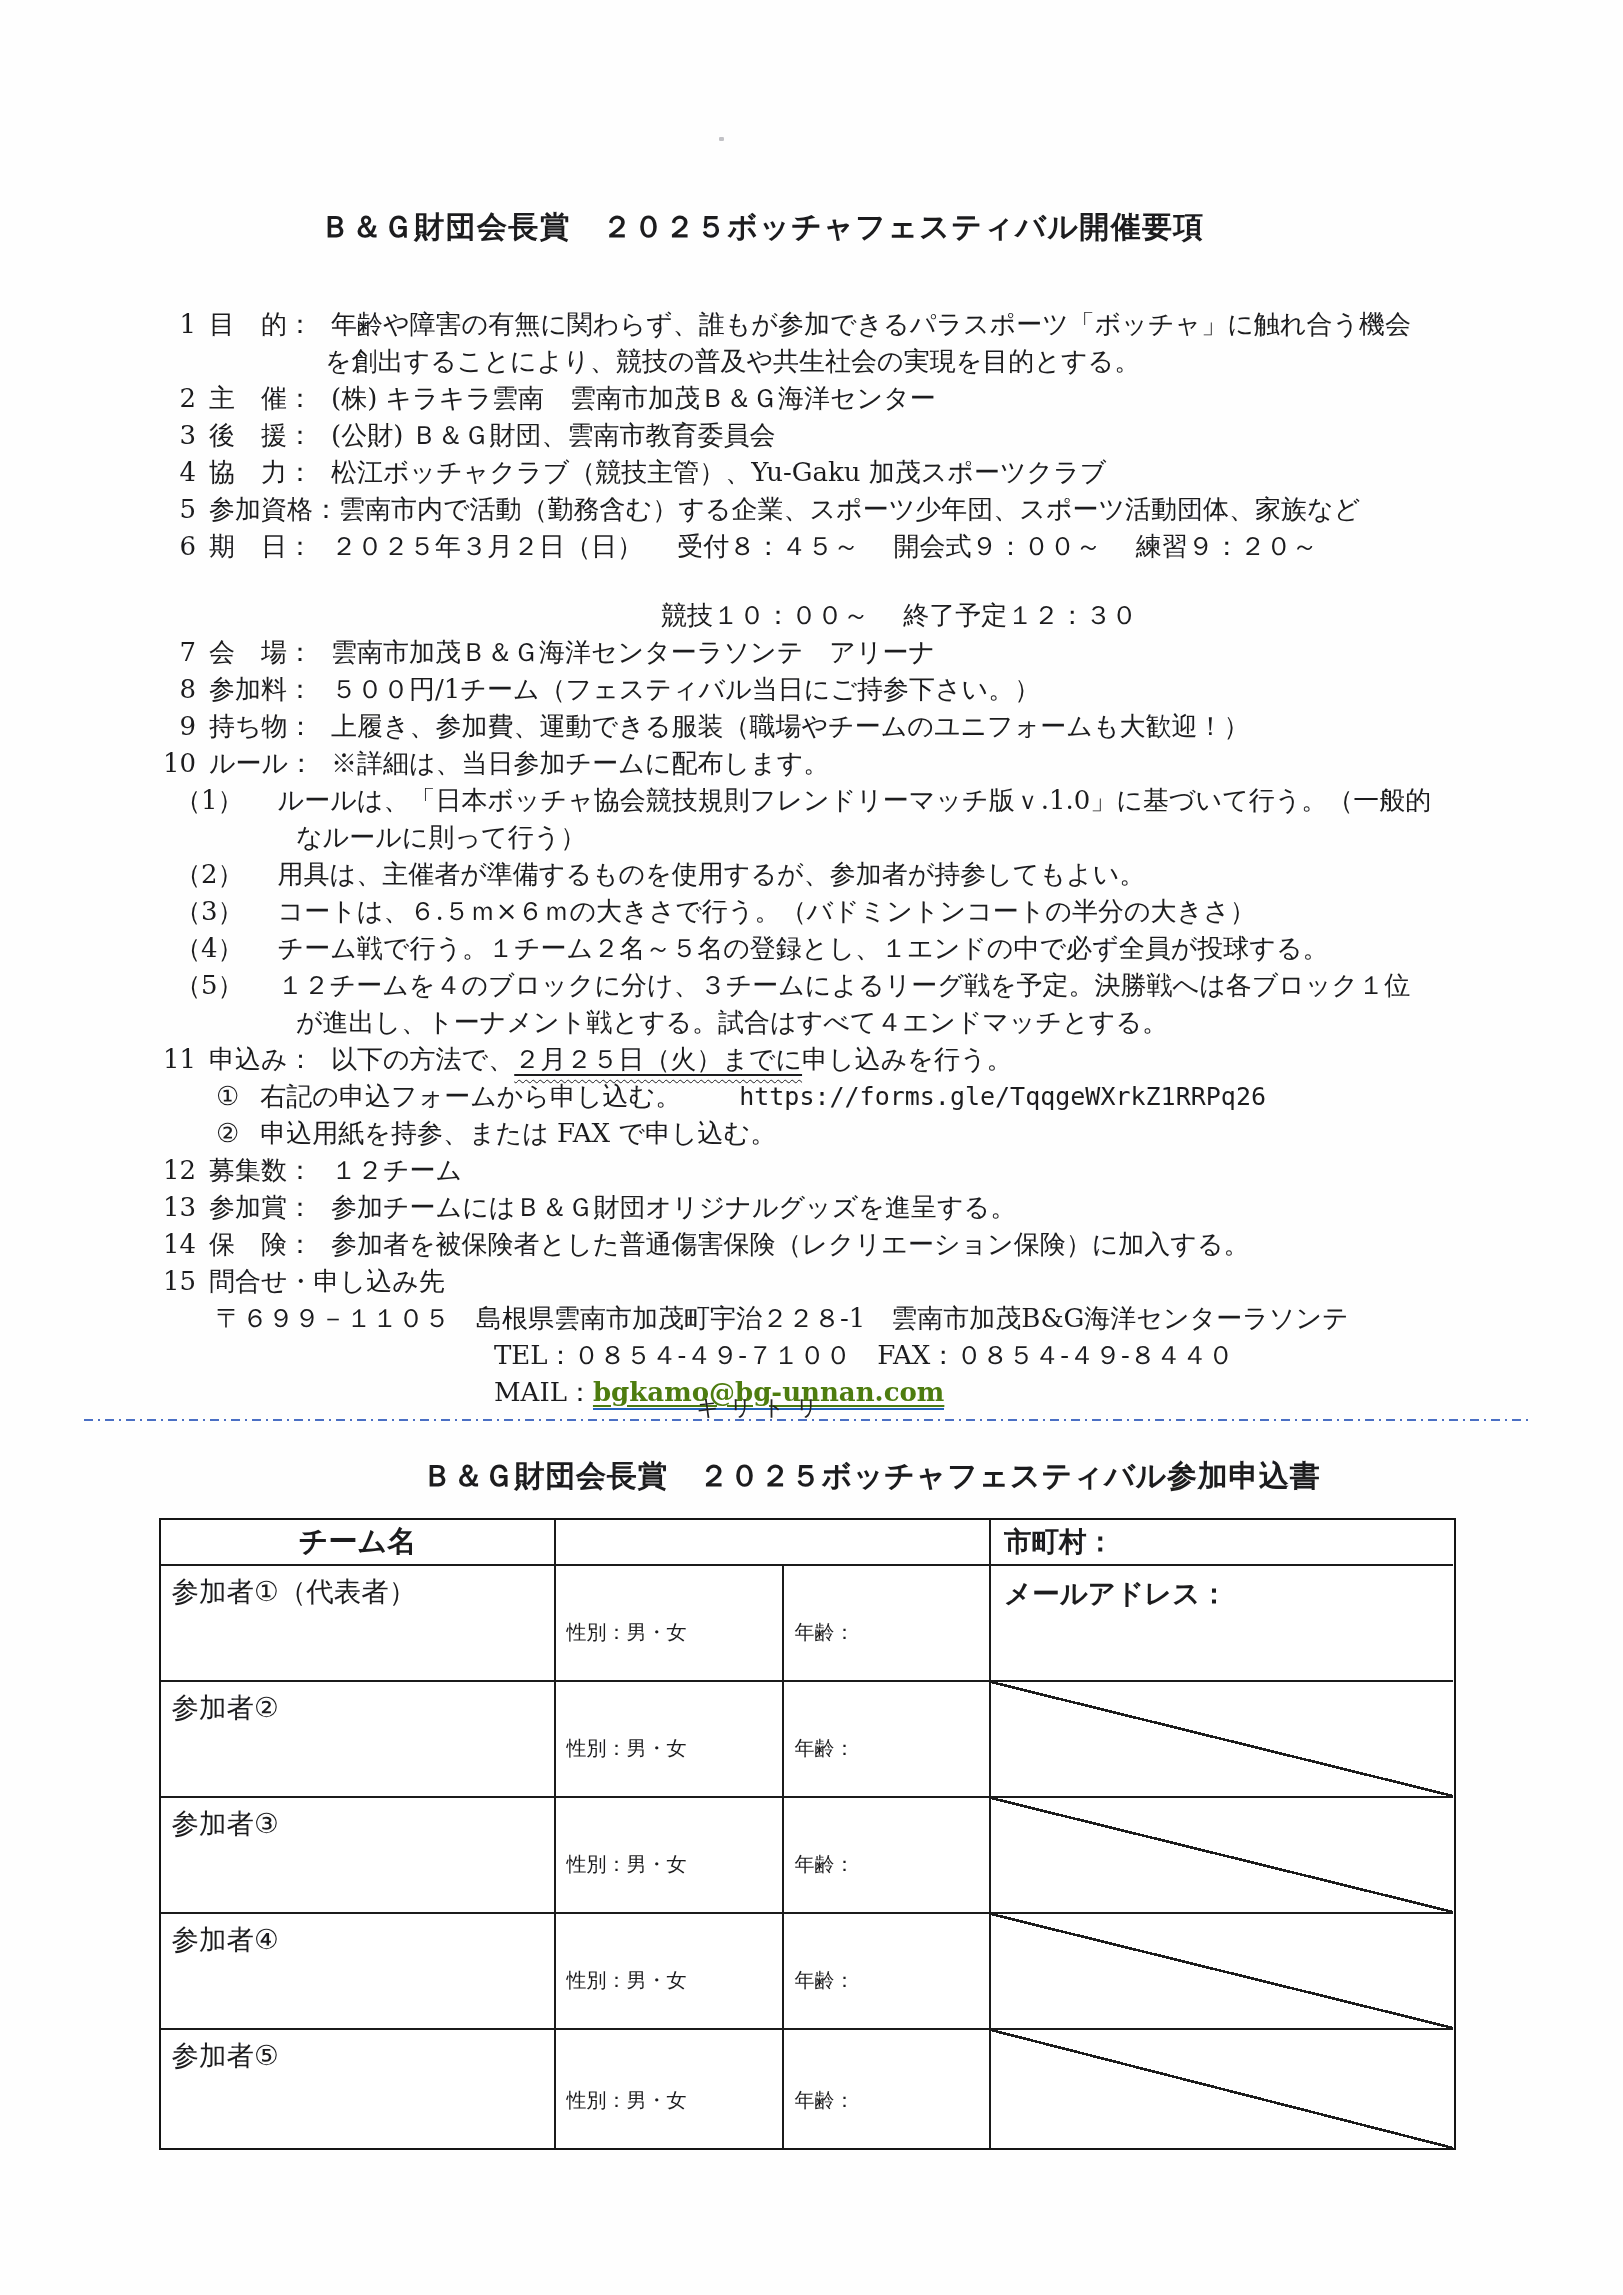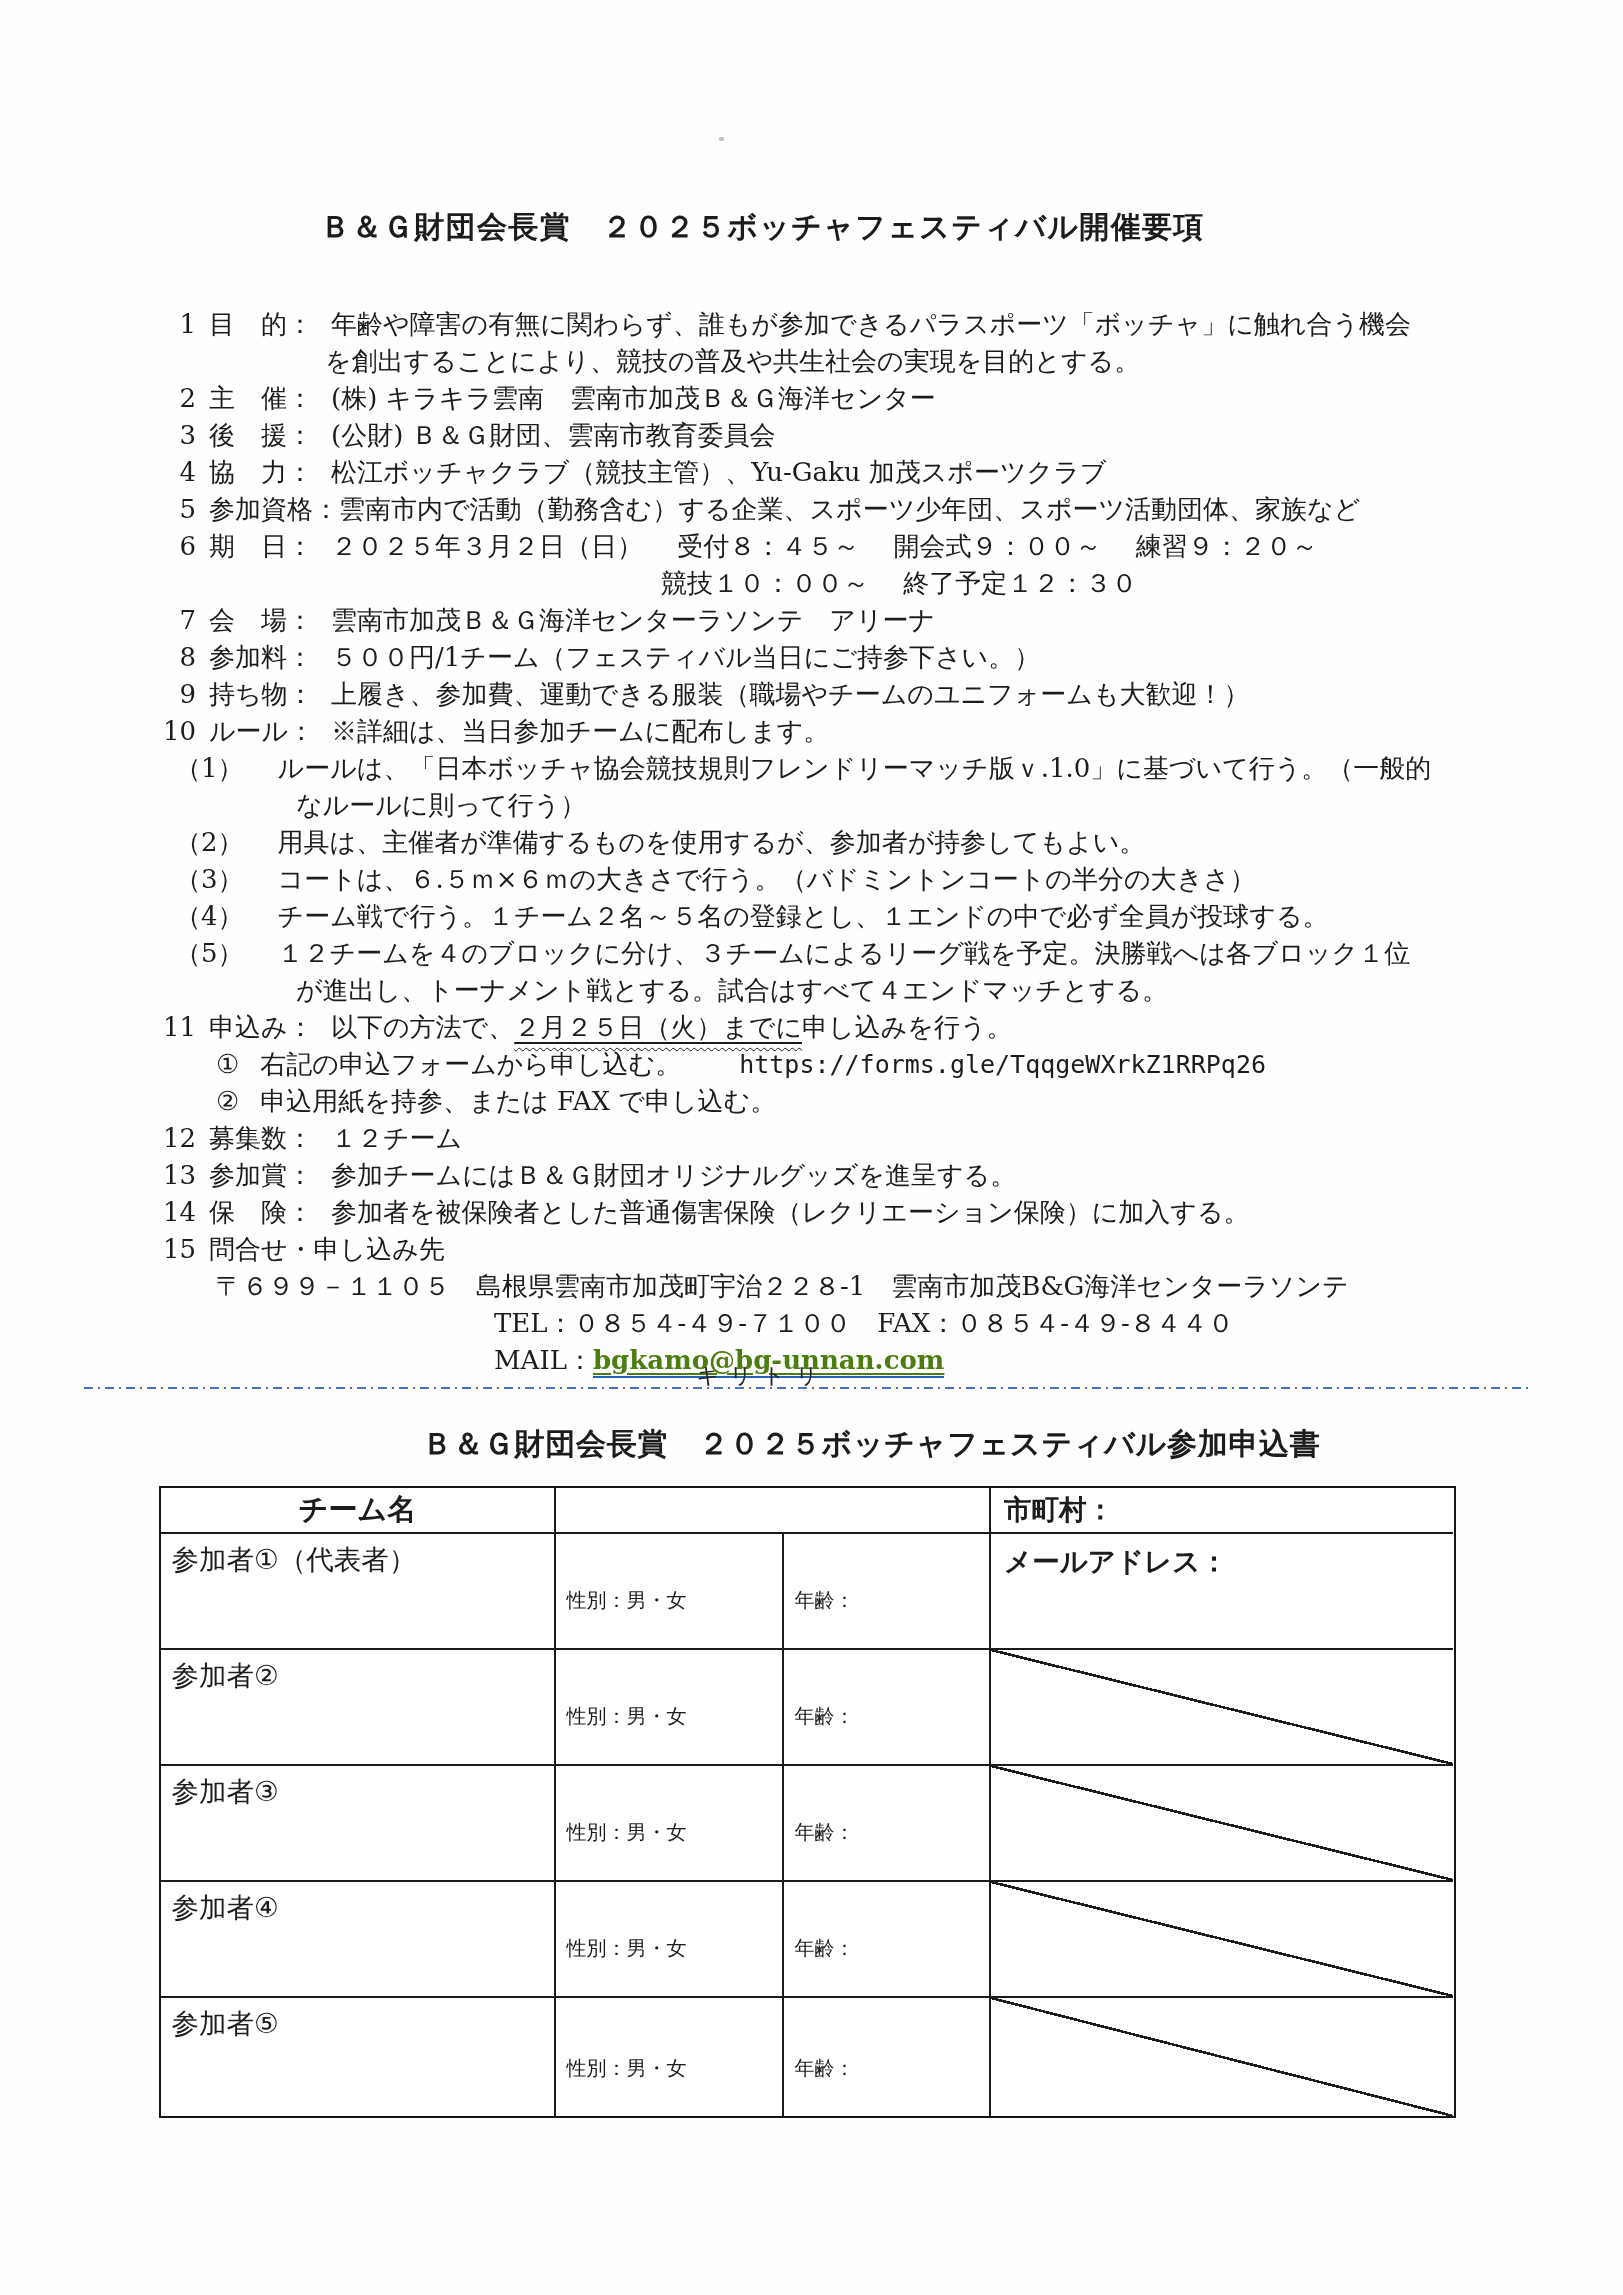--- a/index.html
+++ b/index.html
@@ -78,21 +78,21 @@
   <h1 class="title">Ｂ＆Ｇ財団会長賞　２０２５ボッチャフェスティバル開催要項</h1>
 
   <div id="doc-main">
       <div class="ln ln-item"><span class="num">1</span><span class="label">目　的：</span><span class="txt">年齢や障害の有無に関わらず、誰もが参加できるパラスポーツ「ボッチャ」に触れ合う機会</span></div>
       <div class="ln" style="padding-left: 325px;"><span class="txt">を創出することにより、競技の普及や共生社会の実現を目的とする。</span></div>
       <div class="ln ln-item"><span class="num">2</span><span class="label">主　催：</span><span class="txt">(株) キラキラ雲南　雲南市加茂Ｂ＆Ｇ海洋センター</span></div>
       <div class="ln ln-item"><span class="num">3</span><span class="label">後　援：</span><span class="txt">(公財) Ｂ＆Ｇ財団、雲南市教育委員会</span></div>
       <div class="ln ln-item"><span class="num">4</span><span class="label">協　力：</span><span class="txt">松江ボッチャクラブ（競技主管）、Yu-Gaku 加茂スポーツクラブ</span></div>
       <div class="ln ln-item"><span class="num">5</span><span class="label">参加資格：</span><span class="txt">雲南市内で活動（勤務含む）する企業、スポーツ少年団、スポーツ活動団体、家族など</span></div>
       <div class="ln ln-item"><span class="num">6</span><span class="label">期　日：</span><span class="txt">２０２５年３月２日（日）　 受付８：４５～　 開会式９：００～　 練習９：２０～</span></div>
-      <div class="ln" style="padding-left: 661px;"><span class="txt">競技１０：００～　 終了予定１２：３０</span></div>
+      <div class="ln" style="padding-left: 661px; margin-top: 32px;"><span class="txt">競技１０：００～　 終了予定１２：３０</span></div>
       <div class="ln ln-item"><span class="num">7</span><span class="label">会　場：</span><span class="txt">雲南市加茂Ｂ＆Ｇ海洋センターラソンテ　アリーナ</span></div>
       <div class="ln ln-item"><span class="num">8</span><span class="label">参加料：</span><span class="txt">５００円/1チーム（フェスティバル当日にご持参下さい。）</span></div>
       <div class="ln ln-item"><span class="num">9</span><span class="label">持ち物：</span><span class="txt">上履き、参加費、運動できる服装（職場やチームのユニフォームも大歓迎！）</span></div>
       <div class="ln ln-item"><span class="num">10</span><span class="label">ルール：</span><span class="txt">※詳細は、当日参加チームに配布します。</span></div>
       <div class="ln ln-rule"><span class="rnum">（1）</span><span class="txt">ルールは、「日本ボッチャ協会競技規則フレンドリーマッチ版ｖ.1.0」に基づいて行う。（一般的</span></div>
       <div class="ln" style="padding-left: 296px;"><span class="txt">なルールに則って行う）</span></div>
       <div class="ln ln-rule"><span class="rnum">（2）</span><span class="txt">用具は、主催者が準備するものを使用するが、参加者が持参してもよい。</span></div>
       <div class="ln ln-rule"><span class="rnum">（3）</span><span class="txt">コートは、６.５ｍ×６ｍの大きさで行う。（バドミントンコートの半分の大きさ）</span></div>
       <div class="ln ln-rule"><span class="rnum">（4）</span><span class="txt">チーム戦で行う。１チーム２名～５名の登録とし、１エンドの中で必ず全員が投球する。</span></div>
       <div class="ln ln-rule"><span class="rnum">（5）</span><span class="txt">１２チームを４のブロックに分け、３チームによるリーグ戦を予定。決勝戦へは各ブロック１位</span></div>

